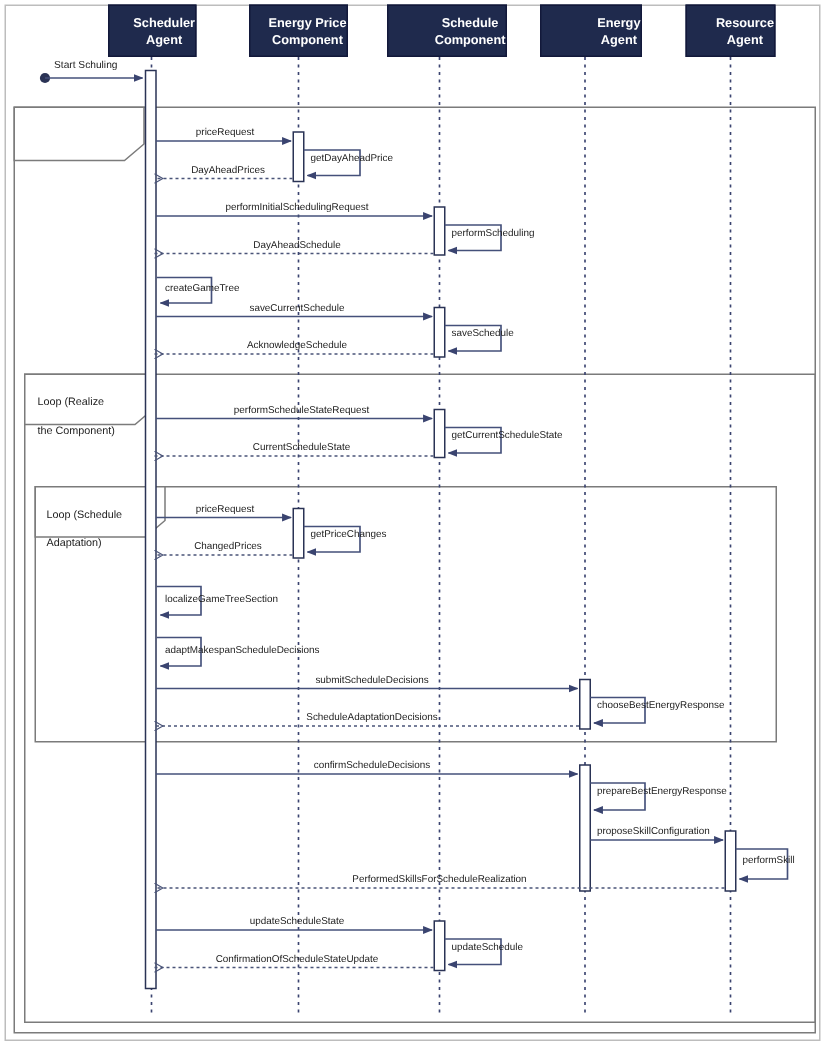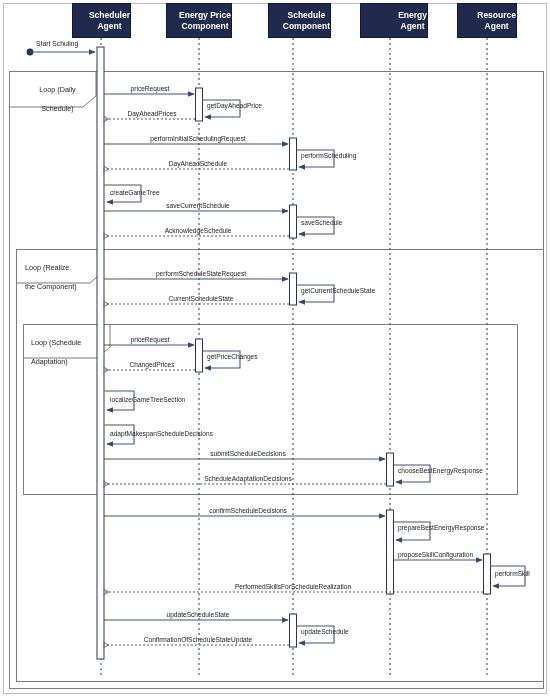--- a/index.html
+++ b/index.html
@@ -156,43 +156,39 @@
       <span>Scheduler</span><br>
       <span>Agent</span>
     </span>
   </div>
   <div class="lifeline-box" style="left:166px;top:3px;width:66px;height:35px;">
     <span>
       <span>Energy Price</span><br>
       <span>Component</span>
     </span>
   </div>
-  <div class="lifeline-box" style="left:268px;top:3px;width:63px;height:35px;">
+  <div class="lifeline-box" style="left:258px;top:3px;width:80px;height:35px;">
     <span>
       <span>Schedule</span><br>
       <span>Component</span>
     </span>
   </div>
   <div class="lifeline-box" style="left:360px;top:3px;width:68px;height:35px;">
     <span>
       <span>Energy</span><br>
       <span>Agent</span>
     </span>
   </div>
   <div class="lifeline-box" style="left:457px;top:3px;width:60px;height:35px;">
     <span>
       <span>Resource</span><br>
       <span>Agent</span>
     </span>
   </div>
 
-  <div class="frame-label" style="left:20px;top:76px;width:75px;text-align:center;">
-    <span>Loop (Daily</span><br>
-    <span>Schedule)</span>
-  </div>
   <div class="frame-label" style="left:25px;top:254px;width:76px;text-align:left;">
     <span>Loop (Realize</span><br>
     <span>the Component)</span>
   </div>
   <div class="frame-label" style="left:31px;top:329px;width:78px;text-align:left;">
     <span>Loop (Schedule</span><br>
     <span>Adaptation)</span>
   </div>
 
   <div class="start-label" style="left:36px;top:40px;">Start Schuling</div>

